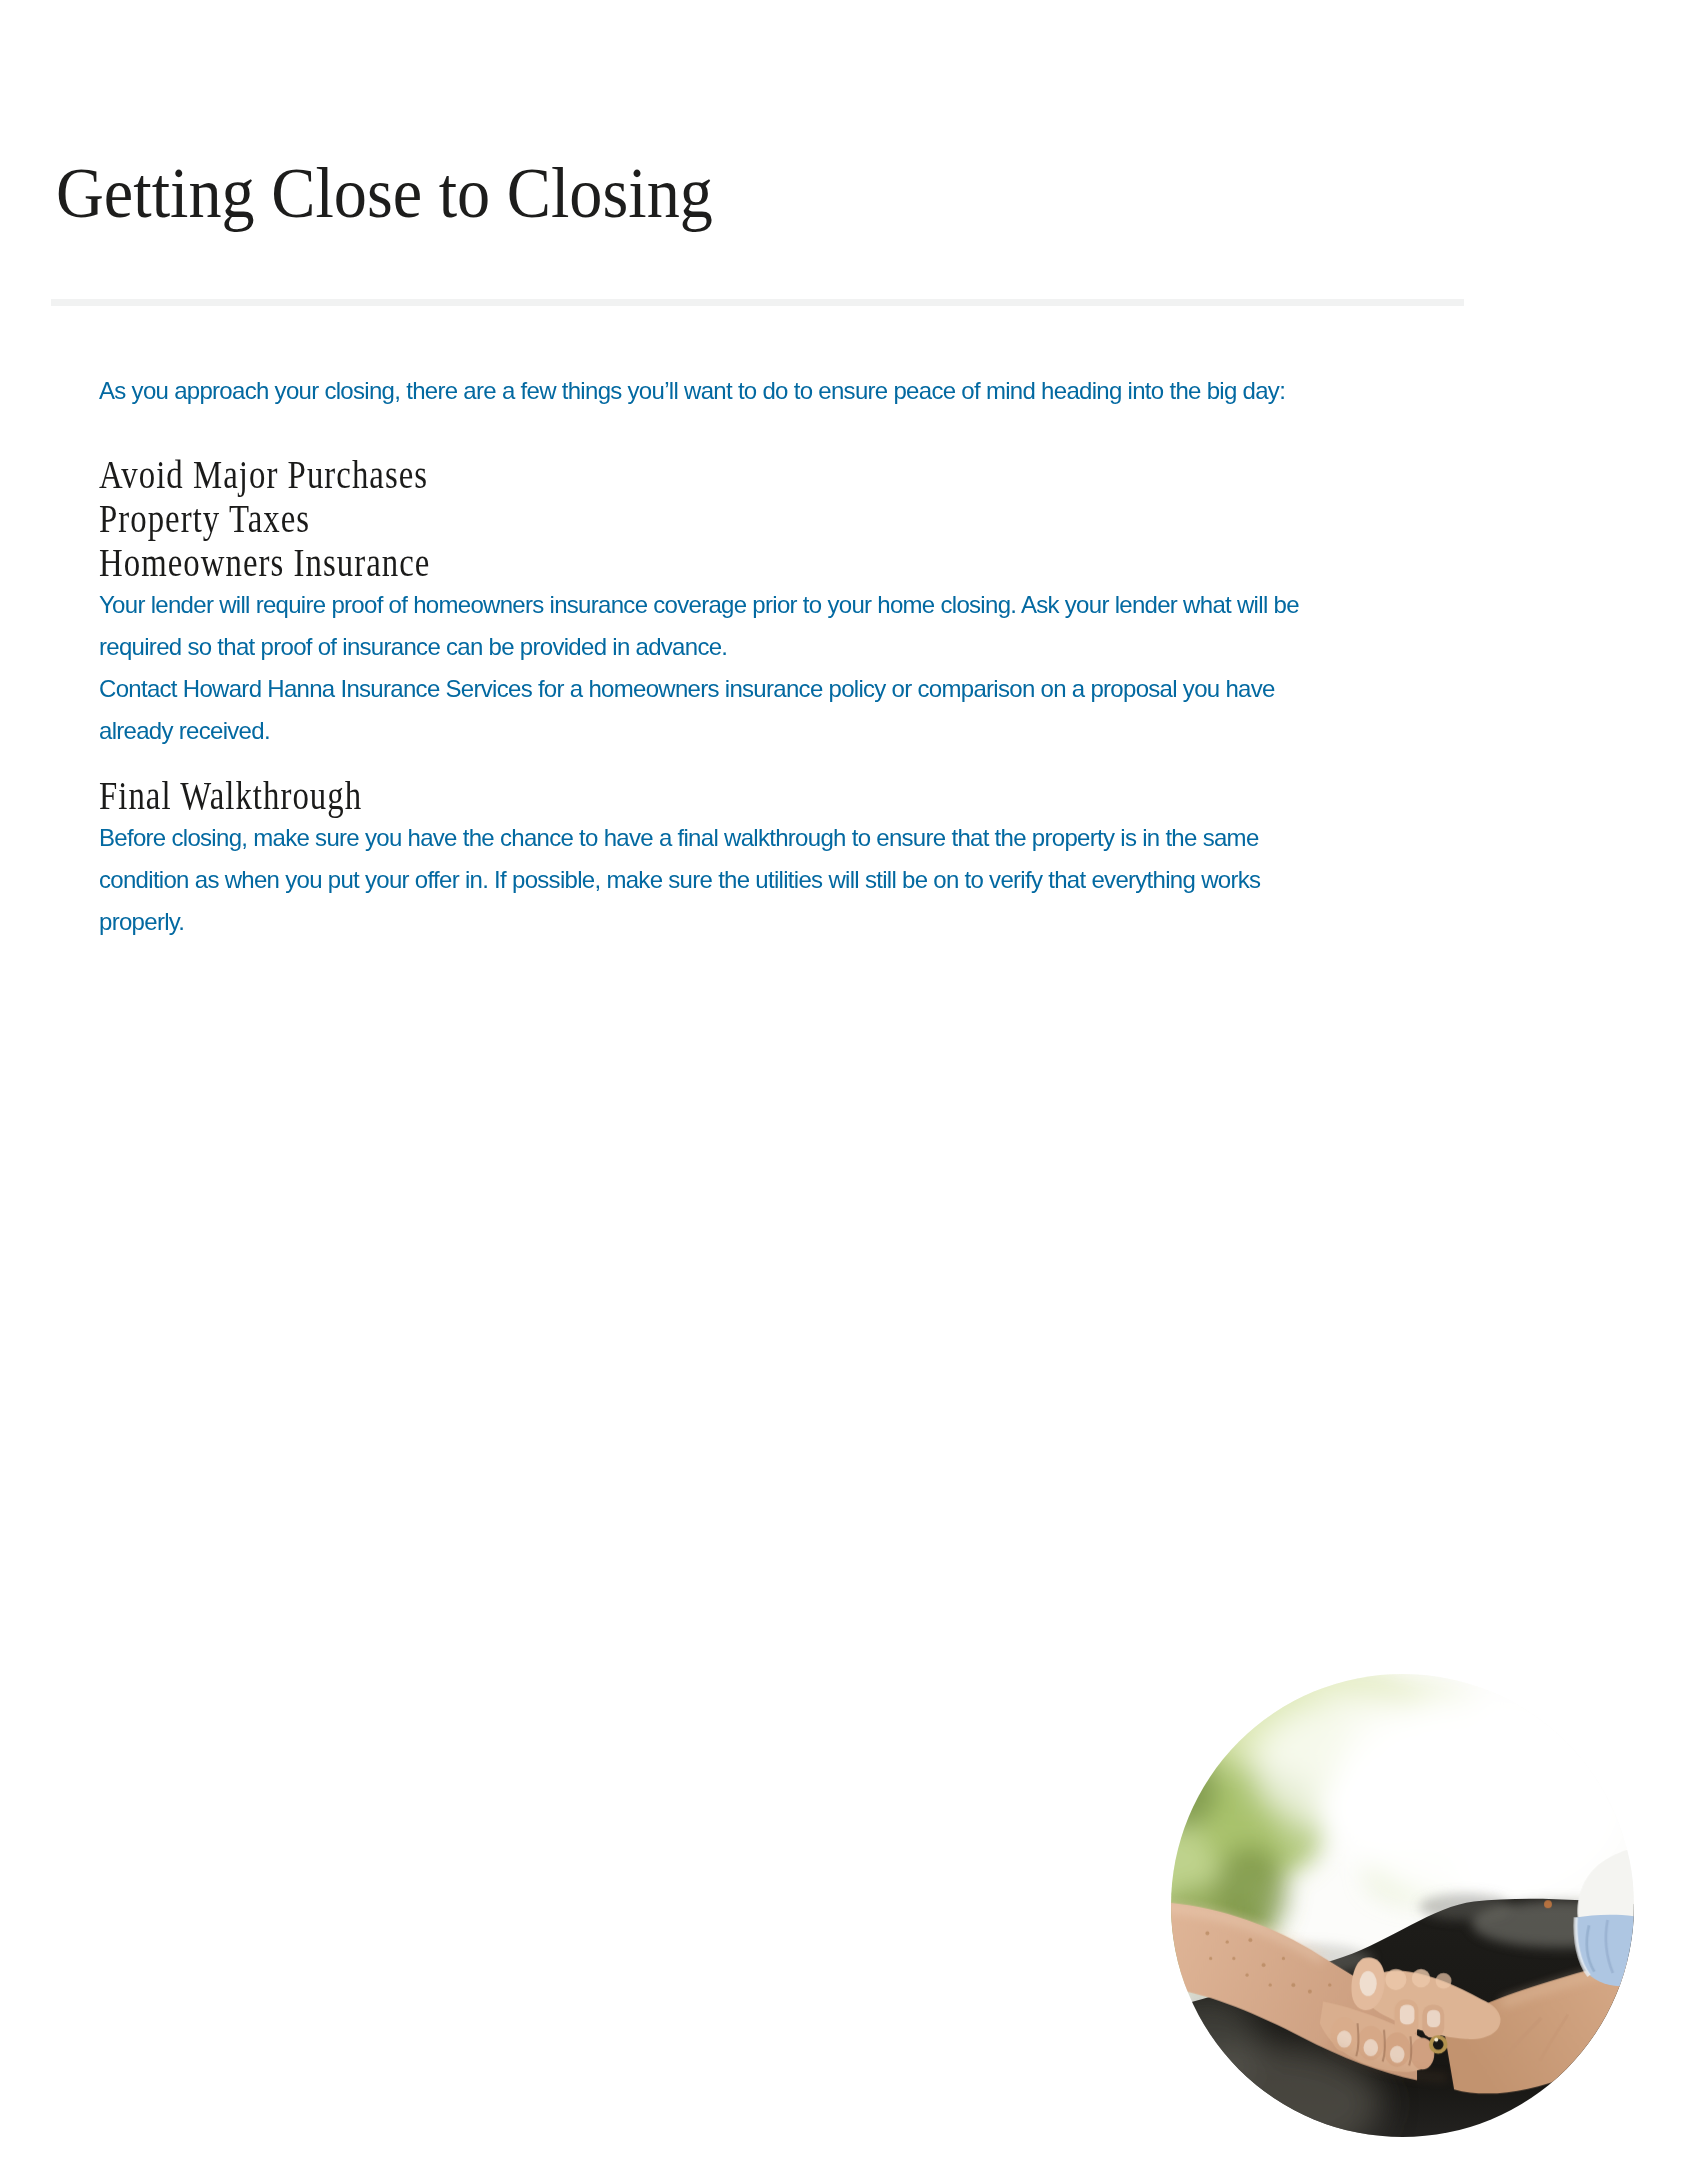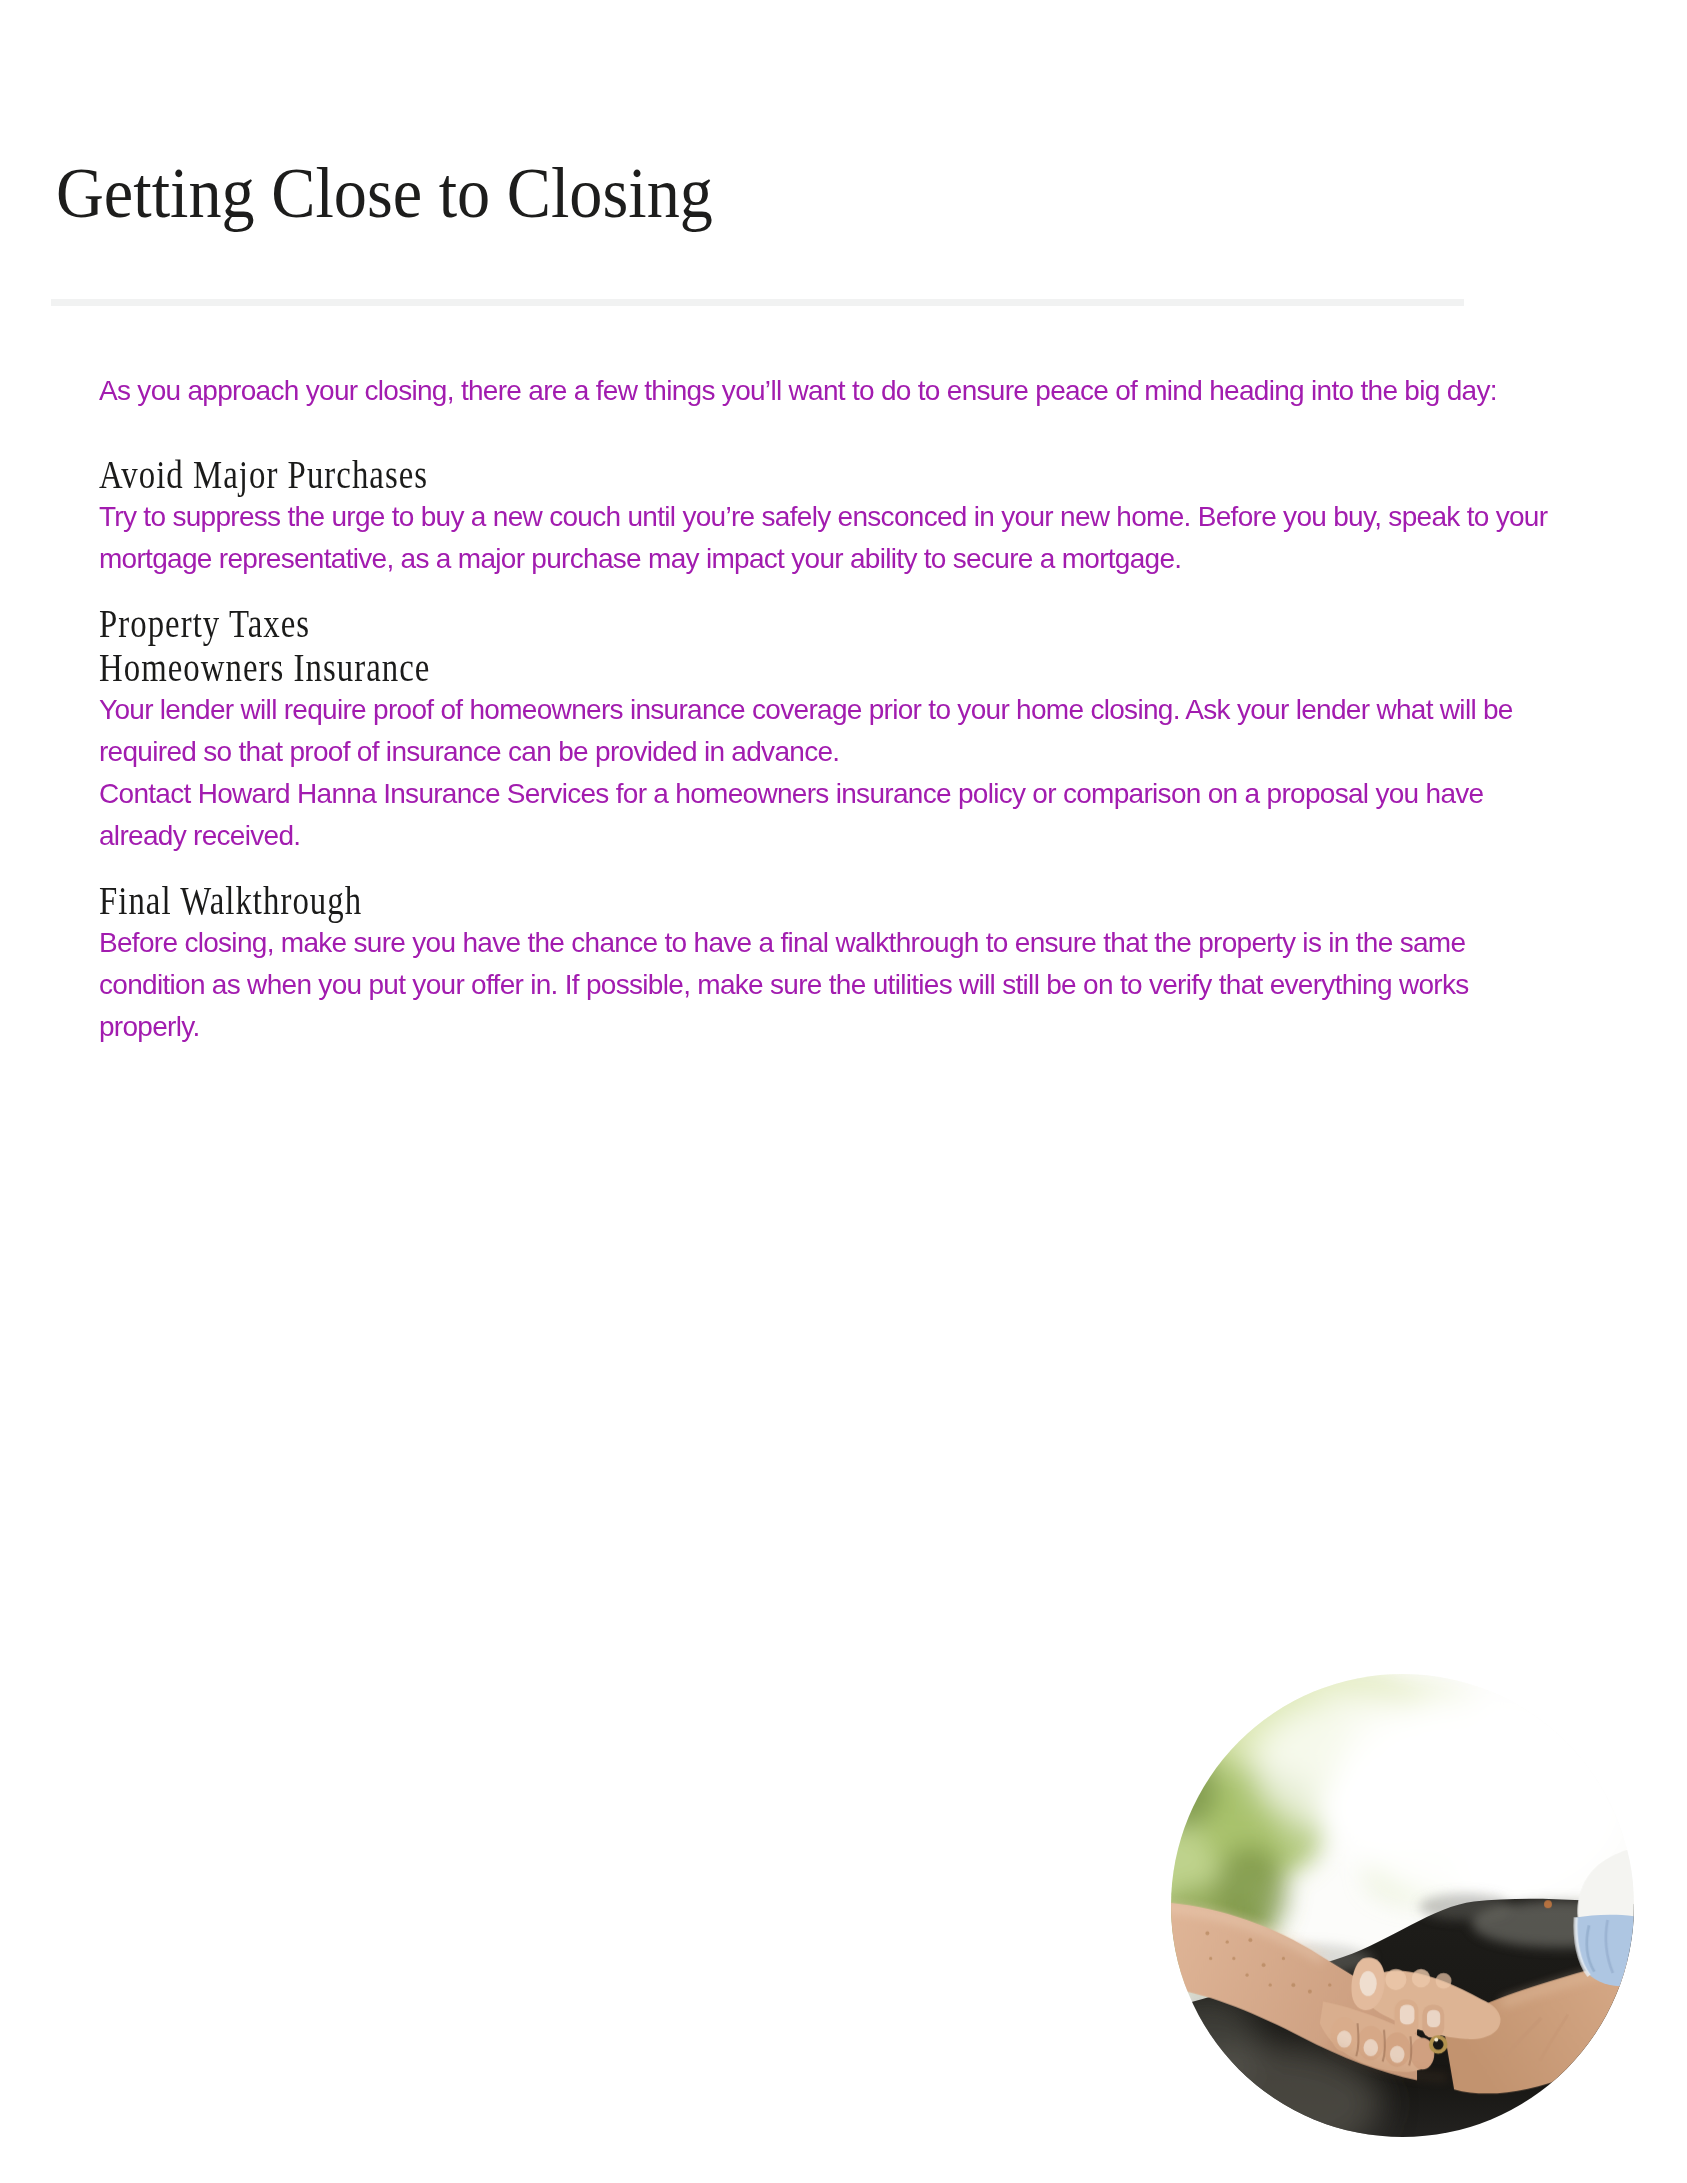--- a/index.html
+++ b/index.html
@@ -29,25 +29,25 @@
     width: 1413px; height: 6.6px;
     background: #f1f2f2;
   }
   .content {
     position: absolute;
     left: 99px; top: 370px;
     width: 1588px;
   }
   .body-text {
     margin: 0;
-    font-size: 28px;
+    font-size: 24px;
     line-height: 42px;
     letter-spacing: -0.7px;
     font-weight: 300;
-    color: #a21caf;
+    color: #0369a1;
     white-space: pre-line;
   }
   .intro { margin: 0 0 40px 0; }
   .section-heading {
     margin: 0;
     font-family: "Liberation Serif", serif;
     font-weight: 400;
     font-size: 41px;
     line-height: 44px;
     letter-spacing: 1.3px;
@@ -69,22 +69,20 @@
 
 <h1 class="page-title">Getting Close to Closing</h1>
 
 <div class="divider"></div>
 
 <div class="content">
   <p class="body-text intro">As you approach your closing, there are a few things you’ll want to do to ensure peace of mind heading into the big day:</p>
 
   <div class="section">
     <h2 class="section-heading">Avoid Major Purchases</h2>
-    <p class="body-text">Try to suppress the urge to buy a new couch until you’re safely ensconced in your new home. Before you buy, speak to your
-mortgage representative, as a major purchase may impact your ability to secure a mortgage.</p>
   </div>
 
   <div class="section">
     <h2 class="section-heading">Property Taxes</h2>
   </div>
 
   <div class="section">
     <h2 class="section-heading">Homeowners Insurance</h2>
     <p class="body-text">Your lender will require proof of homeowners insurance coverage prior to your home closing. Ask your lender what will be
 required so that proof of insurance can be provided in advance.

